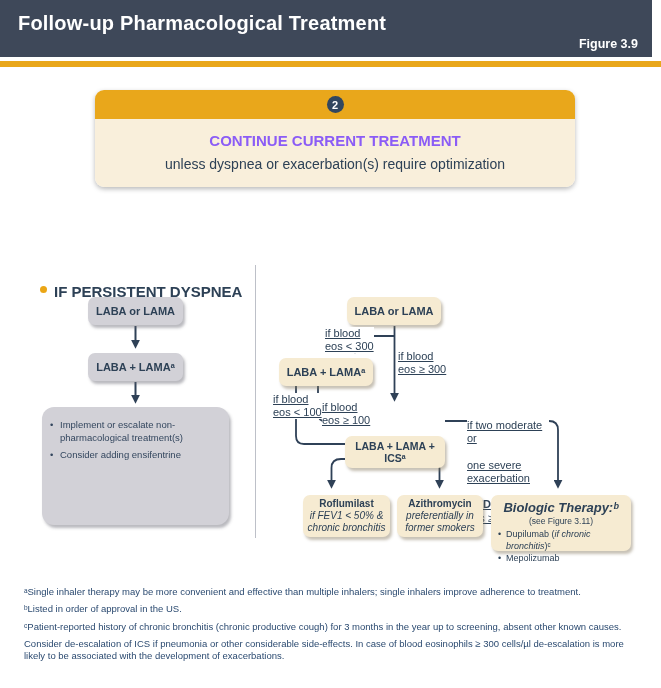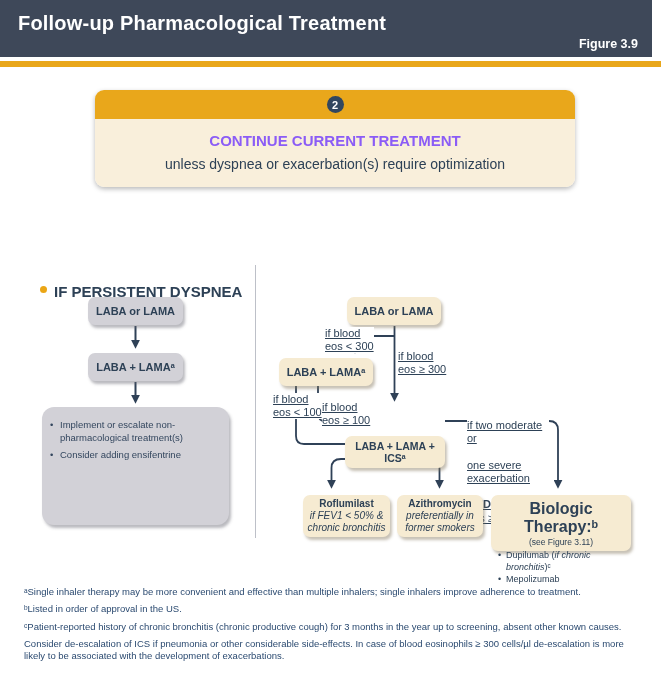--- a/index.html
+++ b/index.html
@@ -53,21 +53,21 @@
   .rbox1 { left:347px; top:297px; width:94px; height:28px; }
   .rbox2 { left:279px; top:358px; width:94px; height:28px; }
   .rbox3 { left:345px; top:405px; width:100px; height:32px; font-size:10.5px;margin-top:31px; }
 
   .bottom-box { top:495px; padding:4px 3px; }
   .rof { left:303px; width:87px; height:42px; font-size:10px; }
   .azi { left:397px; width:86px; height:42px; font-size:10px; }
   .bio { left:491px; width:140px; height:56px; font-size:10.5px; align-items:stretch; justify-content:flex-start;
          padding:5px 7px; text-align:left; }
   .sub-italic { font-style:italic; font-weight:normal; font-size:10px; line-height:1.25; margin-top:1px; }
-  .bio-title { text-align:center; font-size:16px; }
+  .bio-title { text-align:center; font-size:13px;font-style:italic; }
   .bio-see { text-align:center; font-weight:normal; font-size:8.5px; margin:1px 0 2px; }
   .bio-item { font-weight:normal; font-size:9px; line-height:1.35; padding-left:8px; position:relative; }
   .bio-item::before { content:"•"; position:absolute; left:0; top:0; }
   .bio-item .it { font-style:italic; }
 
   
   .cond { position:absolute; font-size:11px; color:#2d4156; line-height:1.2; white-space:pre-line; background:#ffffff;text-decoration:underline; }
   .cond-lt300 { left:325px; top:327px; }
   .cond-ge300 { left:398px; top:350px; }
   .cond-lt100 { left:273px; top:393px; }

